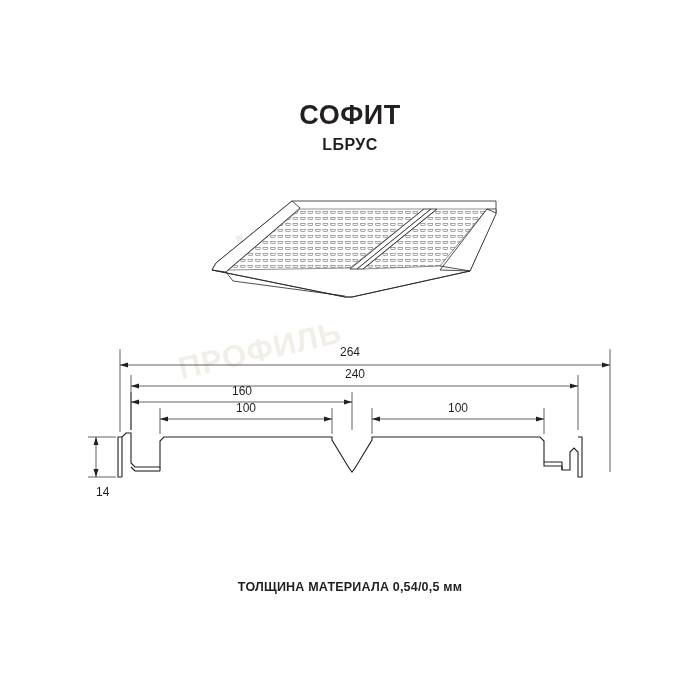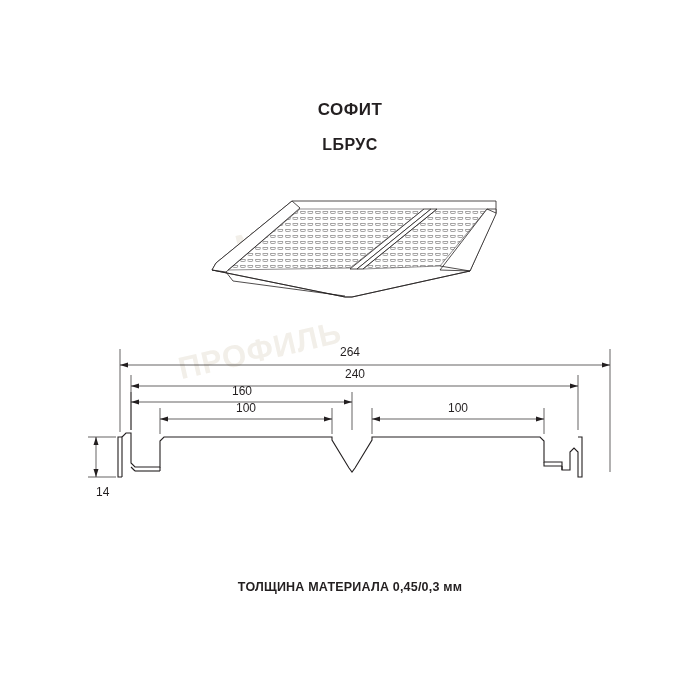--- a/index.html
+++ b/index.html
@@ -19,21 +19,21 @@
     position: relative;
     width: 700px;
     height: 700px;
   }
   .title {
     position: absolute;
     top: 100px;
     left: 0;
     width: 700px;
     text-align: center;
-    font-size: 17px;
+    font-size: 27px;
     font-weight: bold;
     letter-spacing: 0.5px;
   }
   .subtitle {
     position: absolute;
     top: 136px;
     left: 0;
     width: 700px;
     text-align: center;
     font-size: 16px;
@@ -186,14 +186,14 @@
     </g>
   </svg>
 
   <div class="dimlabel" style="left:320px; top:345px; width:60px;">264</div>
   <div class="dimlabel" style="left:325px; top:367px; width:60px;">240</div>
   <div class="dimlabel" style="left:212px; top:384px; width:60px;">160</div>
   <div class="dimlabel" style="left:216px; top:401px; width:60px;">100</div>
   <div class="dimlabel" style="left:428px; top:401px; width:60px;">100</div>
   <div class="dimlabel vert" style="left:96px; top:485px; width:24px;">14</div>
 
-  <div class="footnote">ТОЛЩИНА МАТЕРИАЛА 0,45/0,3 мм</div>
+  <div class="footnote">ТОЛЩИНА МАТЕРИАЛА 0,54/0,5 мм</div>
 </div>
 
 </body></html>

